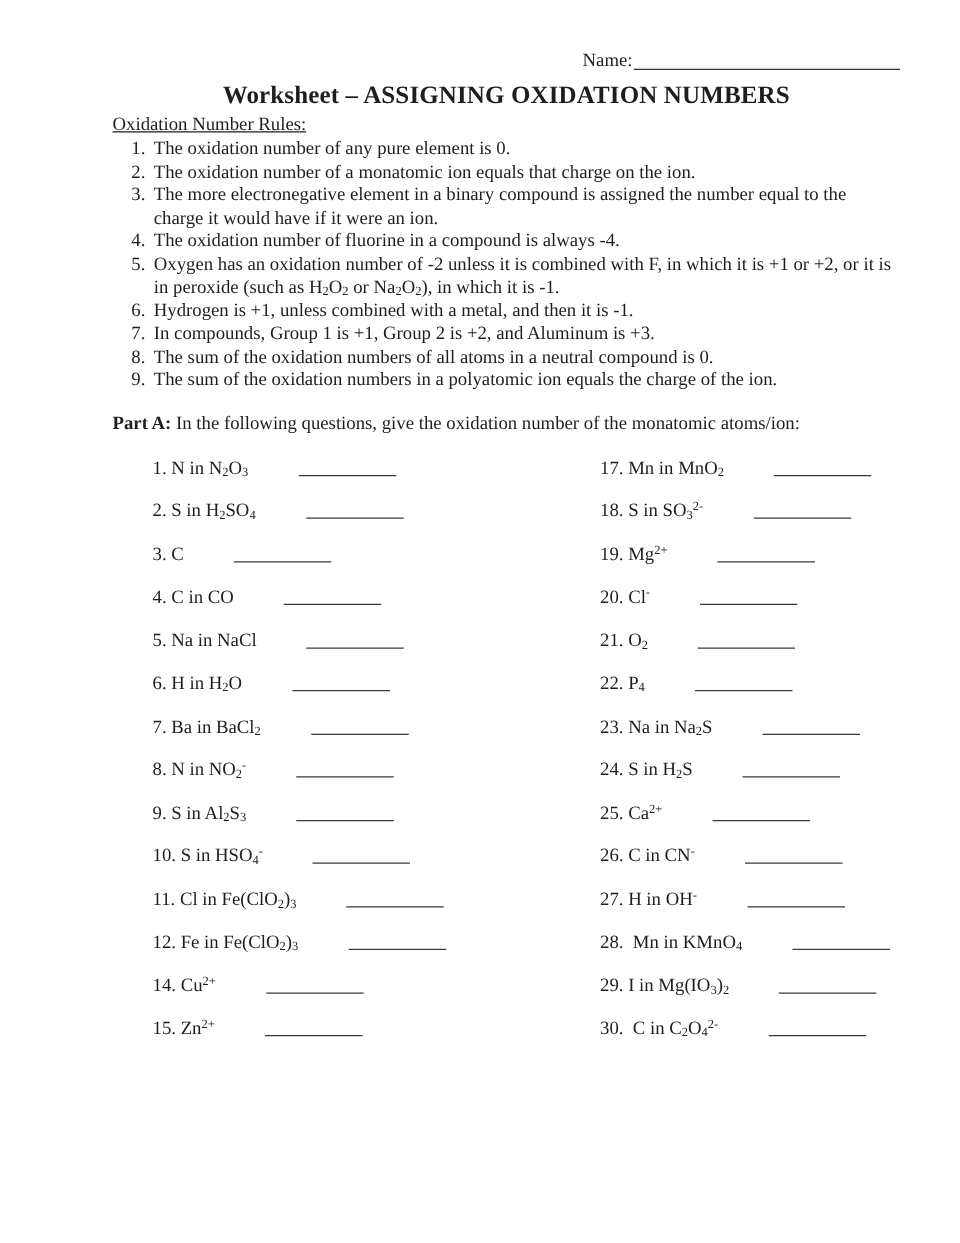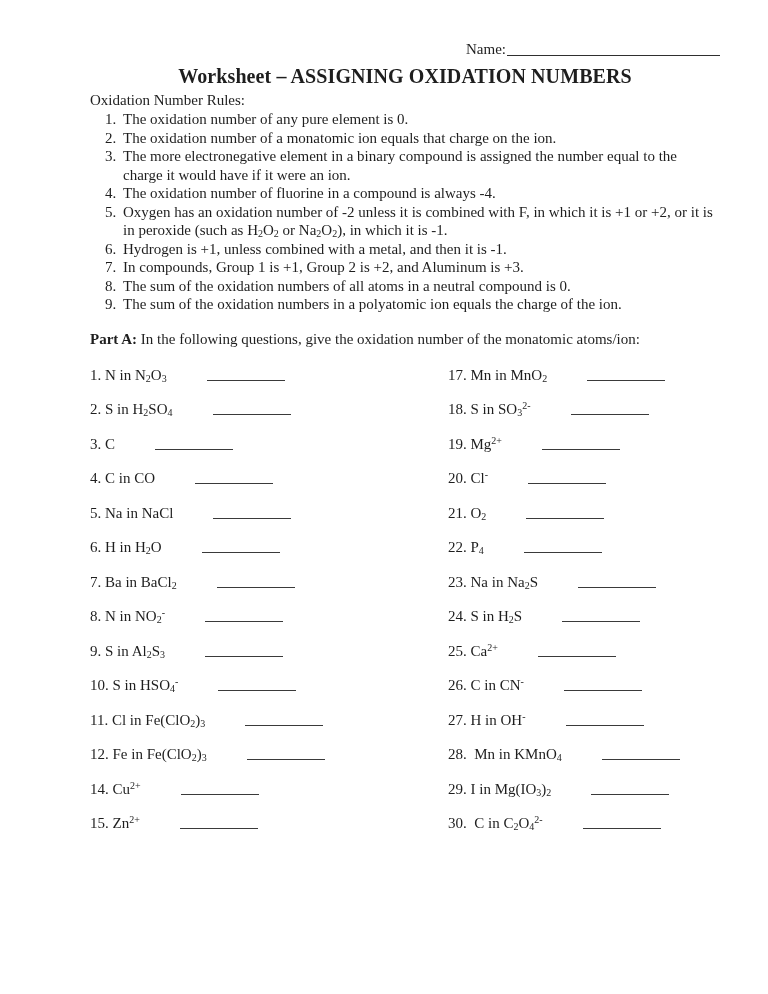--- a/index.html
+++ b/index.html
@@ -16,32 +16,32 @@
   .name-label { margin-right:1px;text-align:center; }
   .name-blank { display:block; width:213px; height:15px; border-bottom:1.2px solid #2f2f2f; }
 
   
   .title {
     margin:6px 0 0 0; text-align:center; font-size:20px; font-weight:bold;
     line-height:20px; letter-spacing:0.1px;
   }
 
   
-  .rules-heading { margin-top:5px; }
+  .rules-heading { margin-top:5px; text-decoration:underline; }
   .rules { list-style:none; margin:0; padding:0; line-height:18.5px; }
   .rule { display:flex; }
   .rule-num { margin-left:15px; width:18px; flex:0 0 18px; }
   .rule-text { width:596px; }
 
   
   .part-a { margin:16px 0 0 0; }
   .part-a b { font-weight:bold; }
 
   
-  .q-grid { display:flex; margin-top:17px; }
+  .q-grid { display:flex; margin-top:17px;margin-left:32px; }
   .q-col-left { width:358px; flex:0 0 358px; }
   .q-col-right { flex:1; }
   .q-row { height:34.5px; display:flex; align-items:flex-start; }
   .q-label { white-space:pre; }
   .q-blank {
     display:block; width:78px; height:14px; margin-left:40px;
     border-bottom:1.5px solid #3a3a3a; flex:0 0 78px;
   }
 
   sub { font-size:10px; line-height:0; vertical-align:-2px; }

